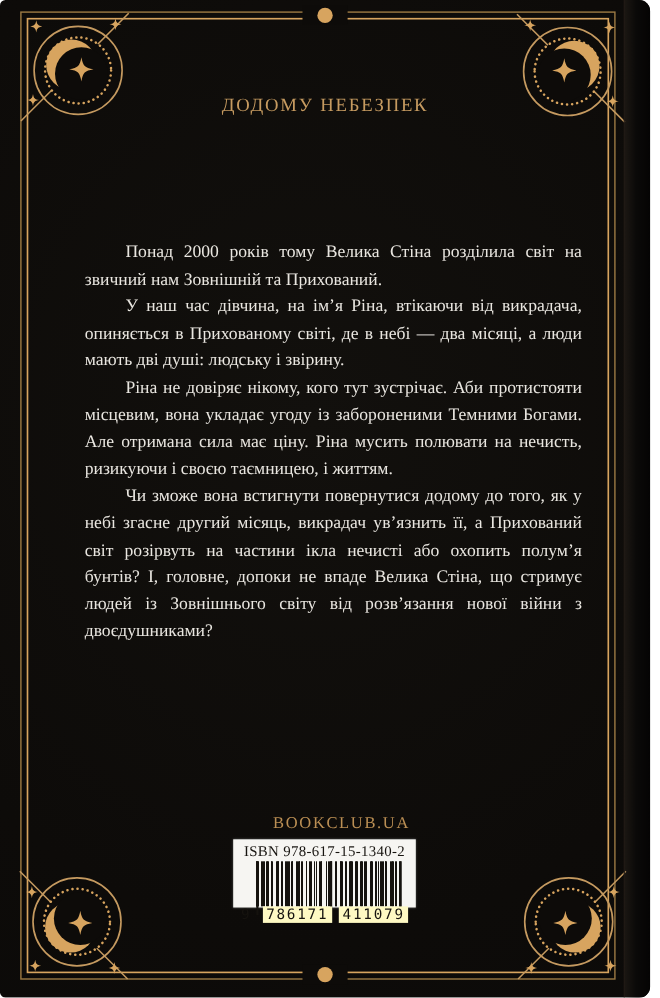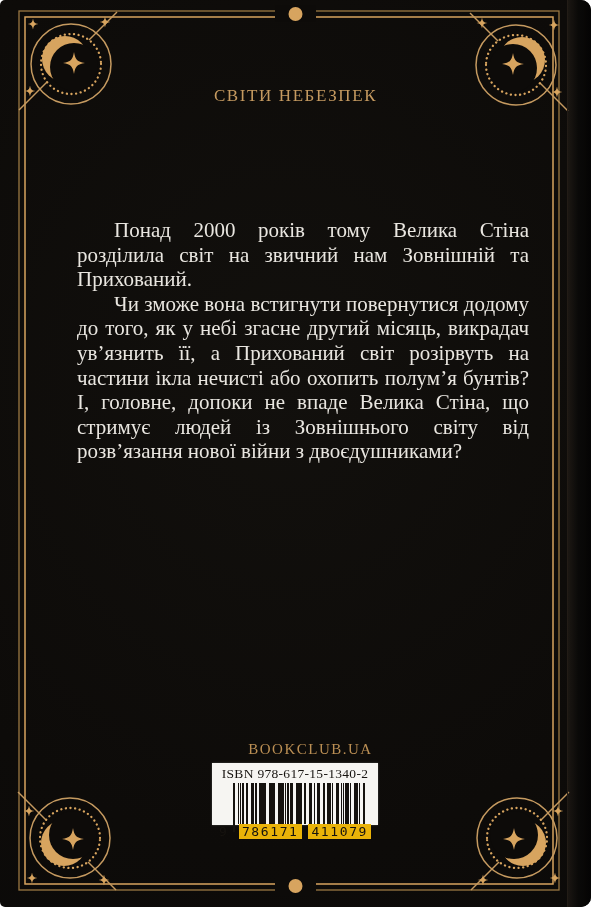--- a/index.html
+++ b/index.html
@@ -16,21 +16,21 @@
     background:linear-gradient(90deg, rgba(90,75,60,0.18) 0, rgba(10,9,8,0.9) 45%, #050404 100%);
     border-left:1px solid rgba(140,115,85,0.22);
   }
   svg.frame{position:absolute;left:0;top:0;width:591px;height:907px;display:block;}
   .tagline{
     position:absolute;top:84px;left:0;width:591px;text-align:center;
     color:#c59a60;font-size:17px;line-height:24px;letter-spacing:1.6px;
   }
   .synopsis{
     position:absolute;top:218px;left:77px;width:452px;
-    color:#e9e6e0;font-size:21px;line-height:24.6px;text-align:justify;
+    color:#e9e6e0;font-size:16px;line-height:24.6px;text-align:justify;
     hyphens:auto;-webkit-hyphens:auto;
   }
   .synopsis p{margin:0;text-indent:37px;}
   .site{
     position:absolute;top:741px;left:0;width:591px;text-align:center;
     color:#bb8f54;font-size:15px;letter-spacing:1.5px;padding-left:15px;
   }
   .isbn-box{
     position:absolute;top:763px;left:212px;width:166px;height:62px;
     background:#f6f5f2;box-shadow:0 0 2px rgba(255,255,255,0.25);
@@ -52,21 +52,21 @@
   .g-left{left:14px;}
   .g-mid{left:calc(50% + 5px);}
   .g-right{right:6px;}
   .digits{
     position:absolute;left:0;right:0;top:41px;height:16px;
     display:flex;align-items:flex-end;justify-content:space-between;
     font-family:"DejaVu Sans Mono","Liberation Mono",monospace;
     font-size:13px;color:#16130f;line-height:15px;
   }
   .digits .lead{width:13px;text-align:left;background:transparent;}
-  .digits .grp{background:#eab308;padding:0 3px;letter-spacing:1.6px;}
+  .digits .grp{background:#fef9c3;padding:0 3px;letter-spacing:1.6px;}
 </style>
 </head>
 <body>
 
 <div class="photo">
   <div class="cover">
 
     <svg class="frame" viewBox="0 0 591 907" xmlns="http://www.w3.org/2000/svg">
       <defs>
         <g id="orn">
@@ -91,25 +91,27 @@
       <rect x="275" y="877" width="41" height="18" fill="#0d0b09"></rect>
       <circle cx="295.5" cy="886" r="7" fill="#d7a45f"></circle>
 
       <use href="#orn" transform="translate(71,64)"></use>
       <use href="#orn" transform="translate(516,65) scale(-1,1)"></use>
       <use href="#orn" transform="translate(70,838) scale(1,-1)"></use>
       <use href="#orn" transform="translate(517,838) scale(-1,-1)"></use>
     </svg>
 
     <div class="tagline">
-      <div>СВІТИ НЕБЕЗПЕК</div>
+      <div>ДОДОМУ НЕБЕЗПЕК</div>
     </div>
 
     <div class="synopsis">
       <p>Понад 2000 років тому Велика Стіна розділила світ на звичний нам Зовнішній та Прихований.</p>
+      <p>У наш час дівчина, на ім’я Ріна, втікаючи від викрадача, опиняється в Прихованому світі, де в небі — два місяці, а люди мають дві душі: людську і звірину.</p>
+      <p>Ріна не довіряє нікому, кого тут зустрічає. Аби протистояти місцевим, вона укладає угоду із забороненими Темними Богами. Але отримана сила має ціну. Ріна мусить полювати на нечисть, ризикуючи і своєю таємницею, і життям.</p>
       <p>Чи зможе вона встигнути повернутися додому до того, як у небі згасне другий місяць, викрадач ув’язнить її, а Прихований світ розірвуть на частини ікла нечисті або охопить полум’я бунтів? І, головне, допоки не впаде Велика Стіна, що стримує людей із Зовнішнього світу від розв’язання нової війни з двоєдушниками?</p>
     </div>
 
     <div class="site">BOOKCLUB.UA</div>
 
     <div class="isbn-box">
       <div class="isbn-label">ISBN 978-617-15-1340-2</div>
       <div class="barcode">
         <div class="bars"></div>
         <div class="guard g-left"></div>

